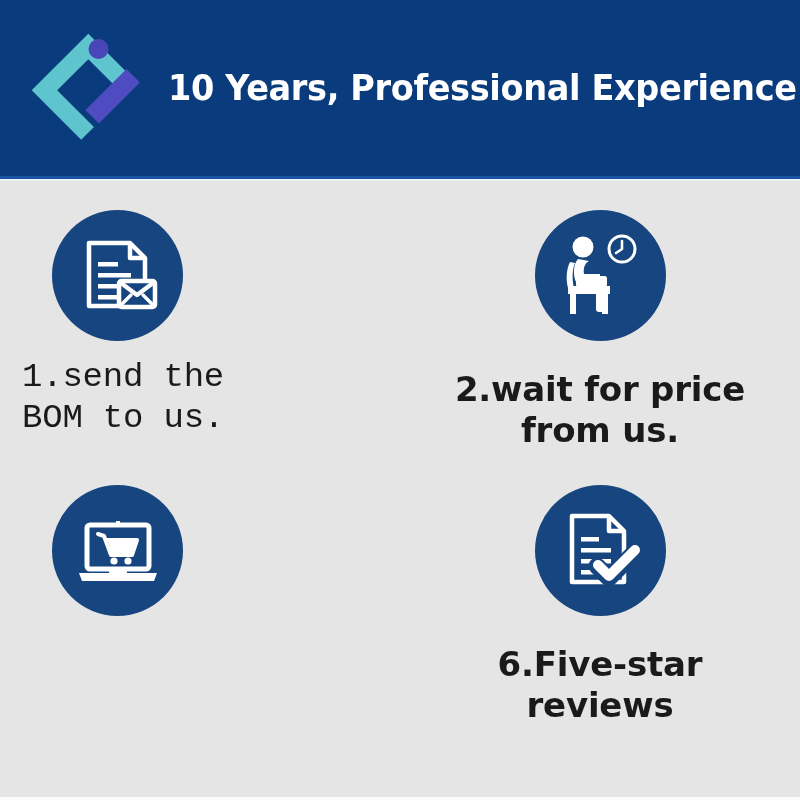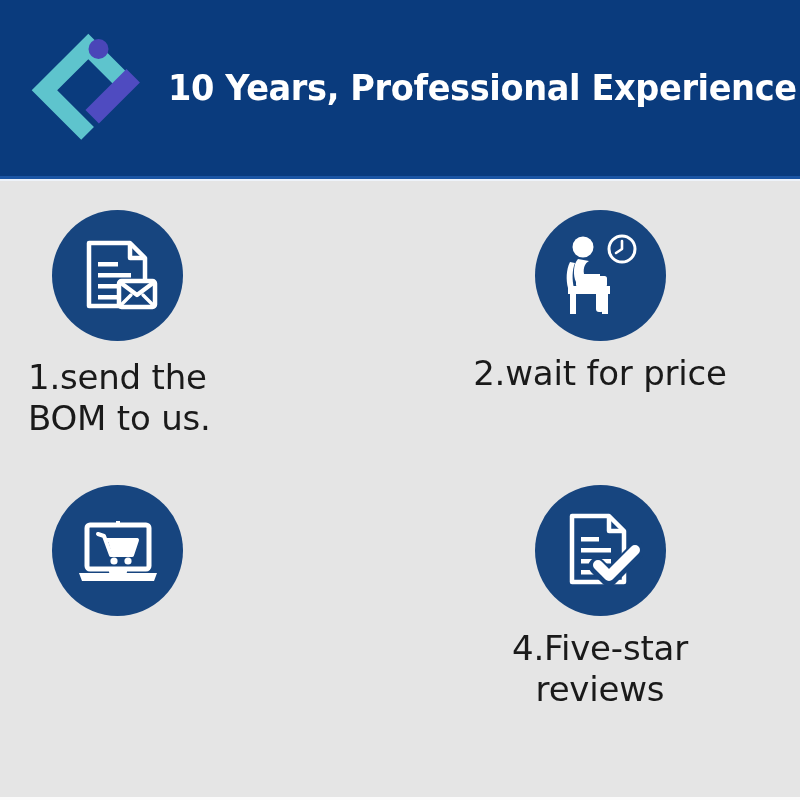--- a/index.html
+++ b/index.html
@@ -107,25 +107,27 @@
   .step-label {
     font-family: "DejaVu Sans", "Liberation Sans", sans-serif;
     font-size: 34px;
     color: #1a1a1a;
     line-height: 1.22;
     font-weight: 400;
     letter-spacing: -0.2px;
   }
   .step-col-left .step-label {
     margin-top: 16px;
-    margin-left: 14px;
+    margin-left: 8px;
+    font-family: Liberation Mono, monospace;
   }
   .step-col-right .step-label {
-    margin-top: 12px;
+    margin-top: 28px;
     padding: 0 28px;
+    font-weight: bold;
   }
   .step-label .line { display: block; white-space: nowrap; }
 
   
   .step.r1 { padding-top: 29px; }
   .step.r2 { padding-top: 20px; }
 
   .bottom-edge {
     position: absolute;
     left: 0;
@@ -204,20 +206,21 @@
           <rect x="46" y="60" width="6" height="22" fill="#ffffff"></rect>
 
           <rect x="40" y="50" width="8" height="30" rx="3" fill="#ffffff"></rect>
 
           <circle cx="66" cy="17" r="13" fill="none" stroke="#ffffff" stroke-width="3"></circle>
           <path d="M66 9 V17 L60 21" fill="none" stroke="#ffffff" stroke-width="2.6" stroke-linecap="round" stroke-linejoin="round"></path>
         </svg>
       </div>
       <div class="step-label">
         <span class="line">2.wait for price</span>
+        <span class="line">from us.</span>
       </div>
     </div>
 
     <div class="step r2 step-col-left">
       <div class="icon-circle">
         <svg width="88" height="88" viewBox="0 0 88 88" aria-hidden="true">
 
           <rect x="13" y="18" width="62" height="44" rx="3" fill="none" stroke="#ffffff" stroke-width="5"></rect>
 
           <rect x="42" y="14" width="4" height="4" fill="#ffffff"></rect>
@@ -243,21 +246,21 @@
           <rect x="24" y="29" width="18" height="4.5" fill="#ffffff"></rect>
           <rect x="24" y="40" width="30" height="4.5" fill="#ffffff"></rect>
           <rect x="24" y="51" width="30" height="4.5" fill="#ffffff"></rect>
           <rect x="24" y="62" width="18" height="4.5" fill="#ffffff"></rect>
 
           <path d="M40 58 L52 70 L80 42" fill="none" stroke="#17457f" stroke-width="17" stroke-linecap="round" stroke-linejoin="round"></path>
           <path d="M41 57 L52 68 L78 42" fill="none" stroke="#ffffff" stroke-width="10" stroke-linecap="round" stroke-linejoin="round"></path>
         </svg>
       </div>
       <div class="step-label">
-        <span class="line">4.Five-star</span>
+        <span class="line">6.Five-star</span>
         <span class="line">reviews</span>
       </div>
     </div>
 
   </div>
 
   <div class="bottom-edge"></div>
 </div>
 
 </body></html>

